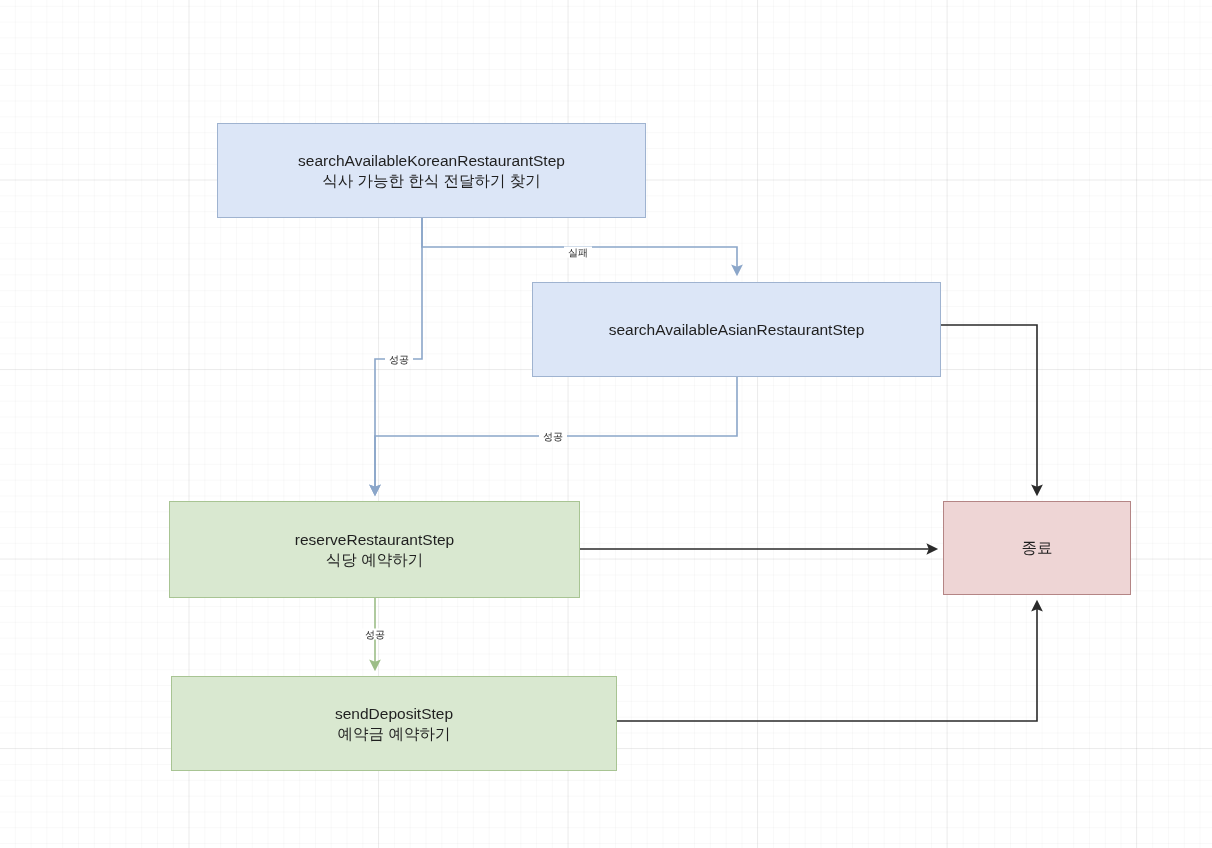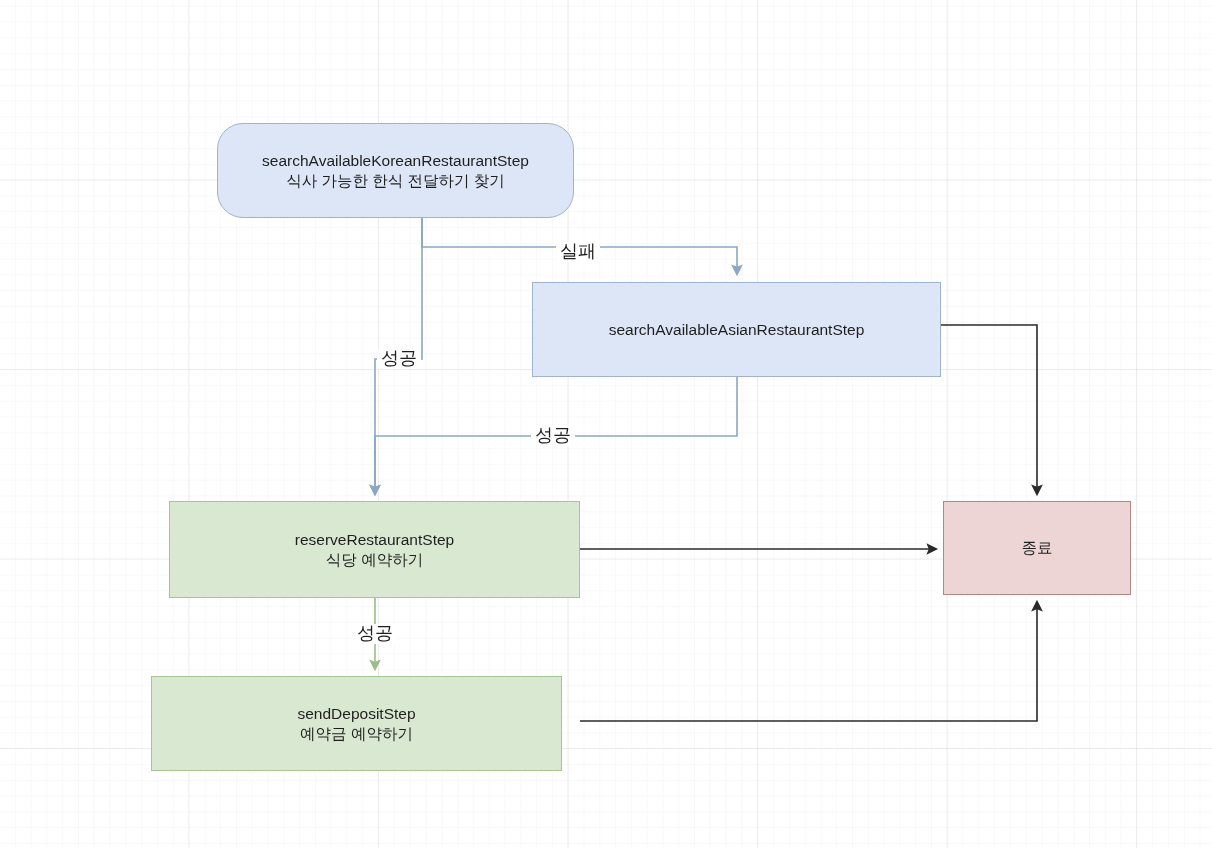--- a/index.html
+++ b/index.html
@@ -58,21 +58,21 @@
   .node-green {
     background: #d9e8d0;
     border-color: #a8c493;
   }
   .node-red {
     background: #eed5d5;
     border-color: #b48585;
   }
   .edge-label {
     position: absolute;
-    font-size: 18px;
+    font-size: 10px;
     color: #1f1f1f;
     background: #ffffff;
     padding: 0 4px;
     white-space: nowrap;
     transform: translate(-50%, -50%);
     line-height: 1.1;
   }
 </style>
 </head>
 <body>
@@ -100,35 +100,35 @@
 
     <path d="M 941 325 L 1037 325 L 1037 494" fill="none" stroke="#2a2a2a" stroke-width="1.6" marker-end="url(#arrow-black)"></path>
 
     <path d="M 580 549 L 936 549" fill="none" stroke="#2a2a2a" stroke-width="1.6" marker-end="url(#arrow-black)"></path>
 
     <path d="M 375 598 L 375 669" fill="none" stroke="#9cbd87" stroke-width="1.6" marker-end="url(#arrow-green)"></path>
 
     <path d="M 580 721 L 1037 721 L 1037 602" fill="none" stroke="#2a2a2a" stroke-width="1.6" marker-end="url(#arrow-black)"></path>
   </svg>
 
-  <div class="node node-blue" style="left:217px; top:123px; width:357px; height:95px;border-radius:26px;">
+  <div class="node node-blue" style="left:217px; top:123px; width:429px; height:95px;">
     <div class="title">searchAvailableKoreanRestaurantStep</div>
     <div class="subtitle">식사 가능한 한식 전달하기 찾기</div>
   </div>
 
   <div class="node node-blue" style="left:532px; top:282px; width:409px; height:95px;">
     <div class="title">searchAvailableAsianRestaurantStep</div>
   </div>
 
   <div class="node node-green" style="left:169px; top:501px; width:411px; height:97px;">
     <div class="title">reserveRestaurantStep</div>
     <div class="subtitle">식당 예약하기</div>
   </div>
 
-  <div class="node node-green" style="left:151px; top:676px; width:411px; height:95px;">
+  <div class="node node-green" style="left:171px; top:676px; width:446px; height:95px;">
     <div class="title">sendDepositStep</div>
     <div class="subtitle">예약금 예약하기</div>
   </div>
 
   <div class="node node-red" style="left:943px; top:501px; width:188px; height:94px;">
     <div class="title">종료</div>
   </div>
 
   <div class="edge-label" style="left:578px; top:252px;">실패</div>
 

